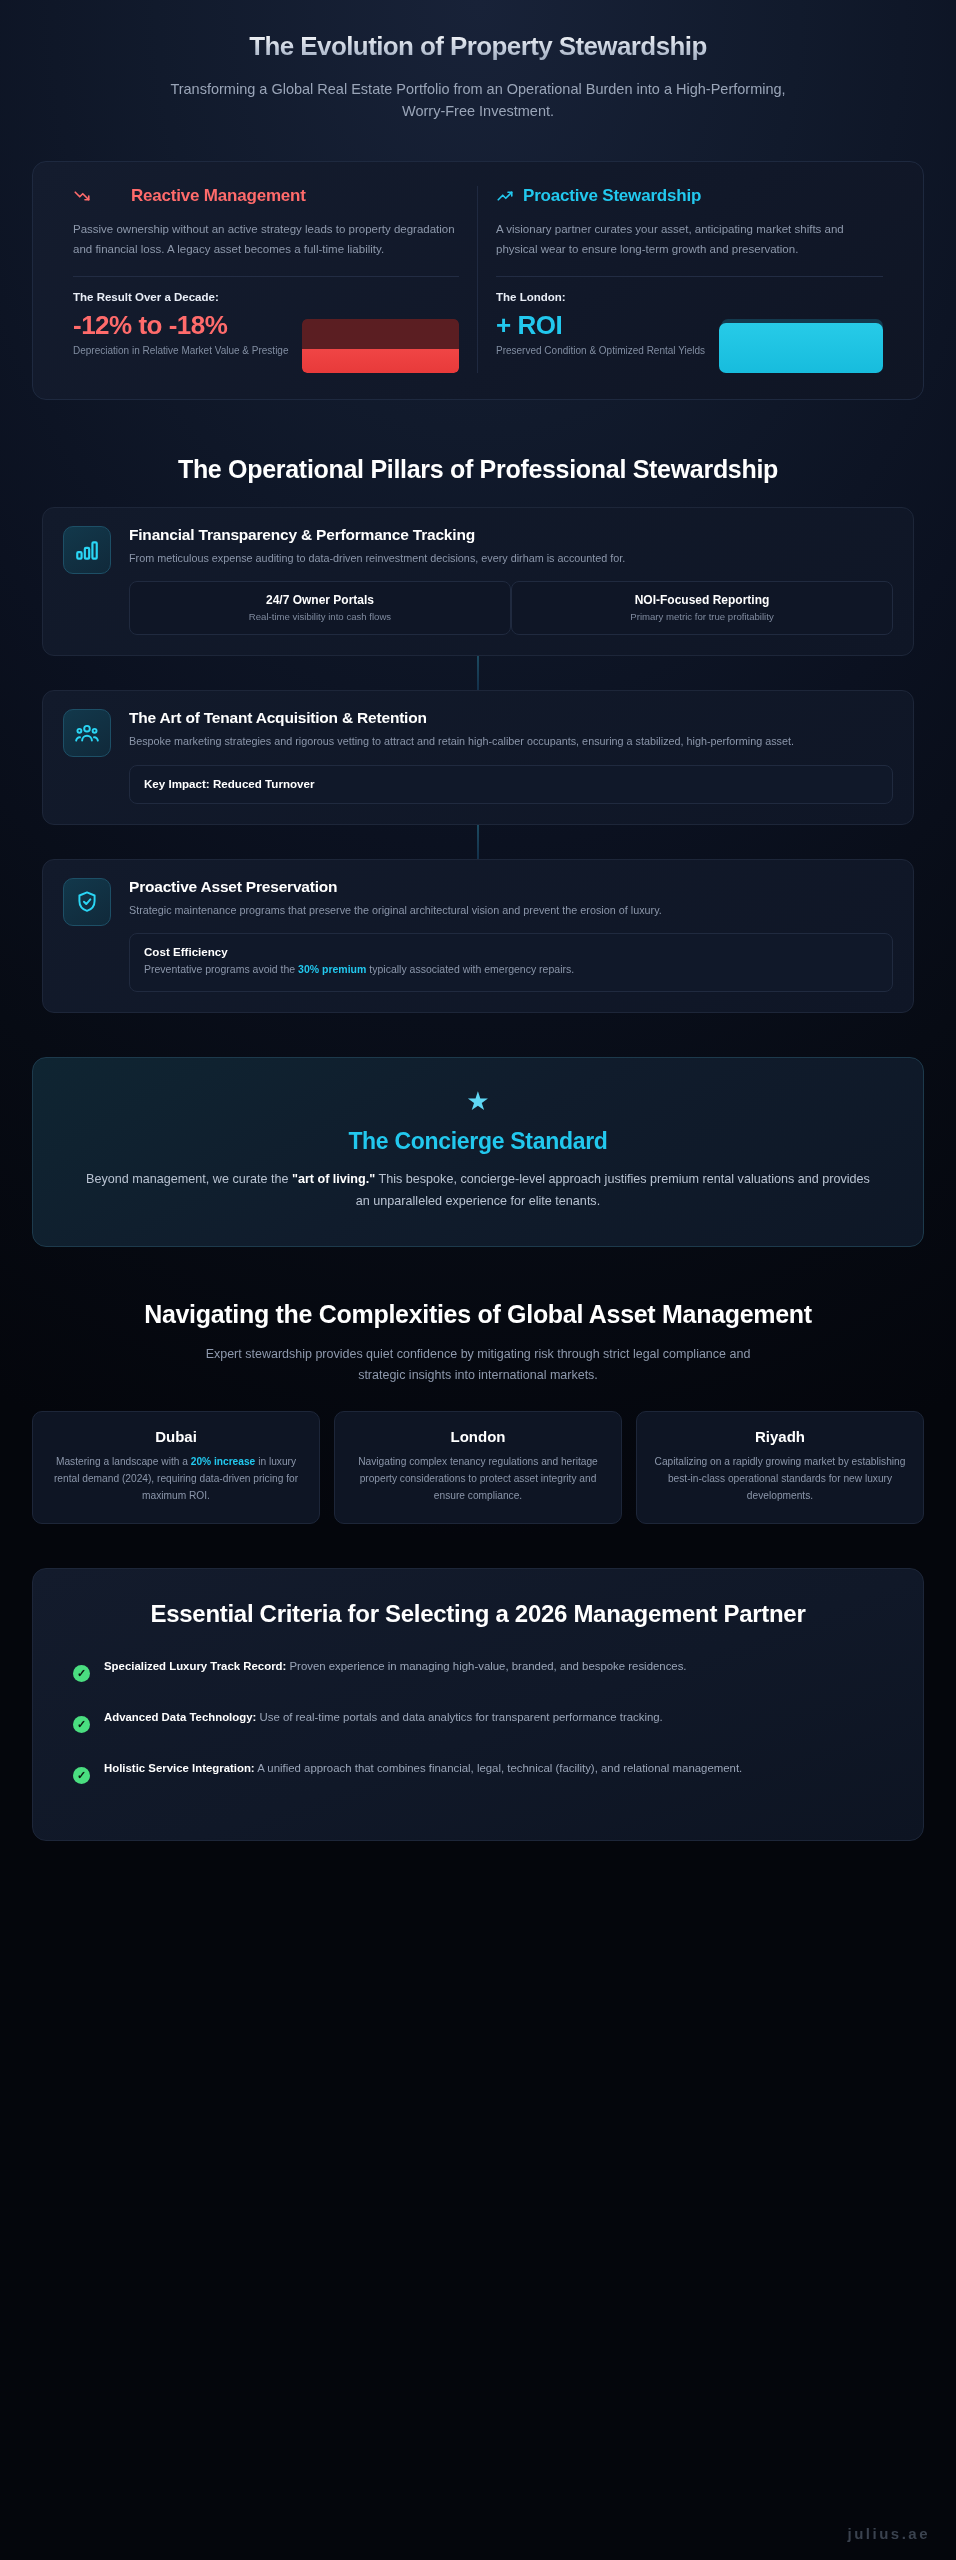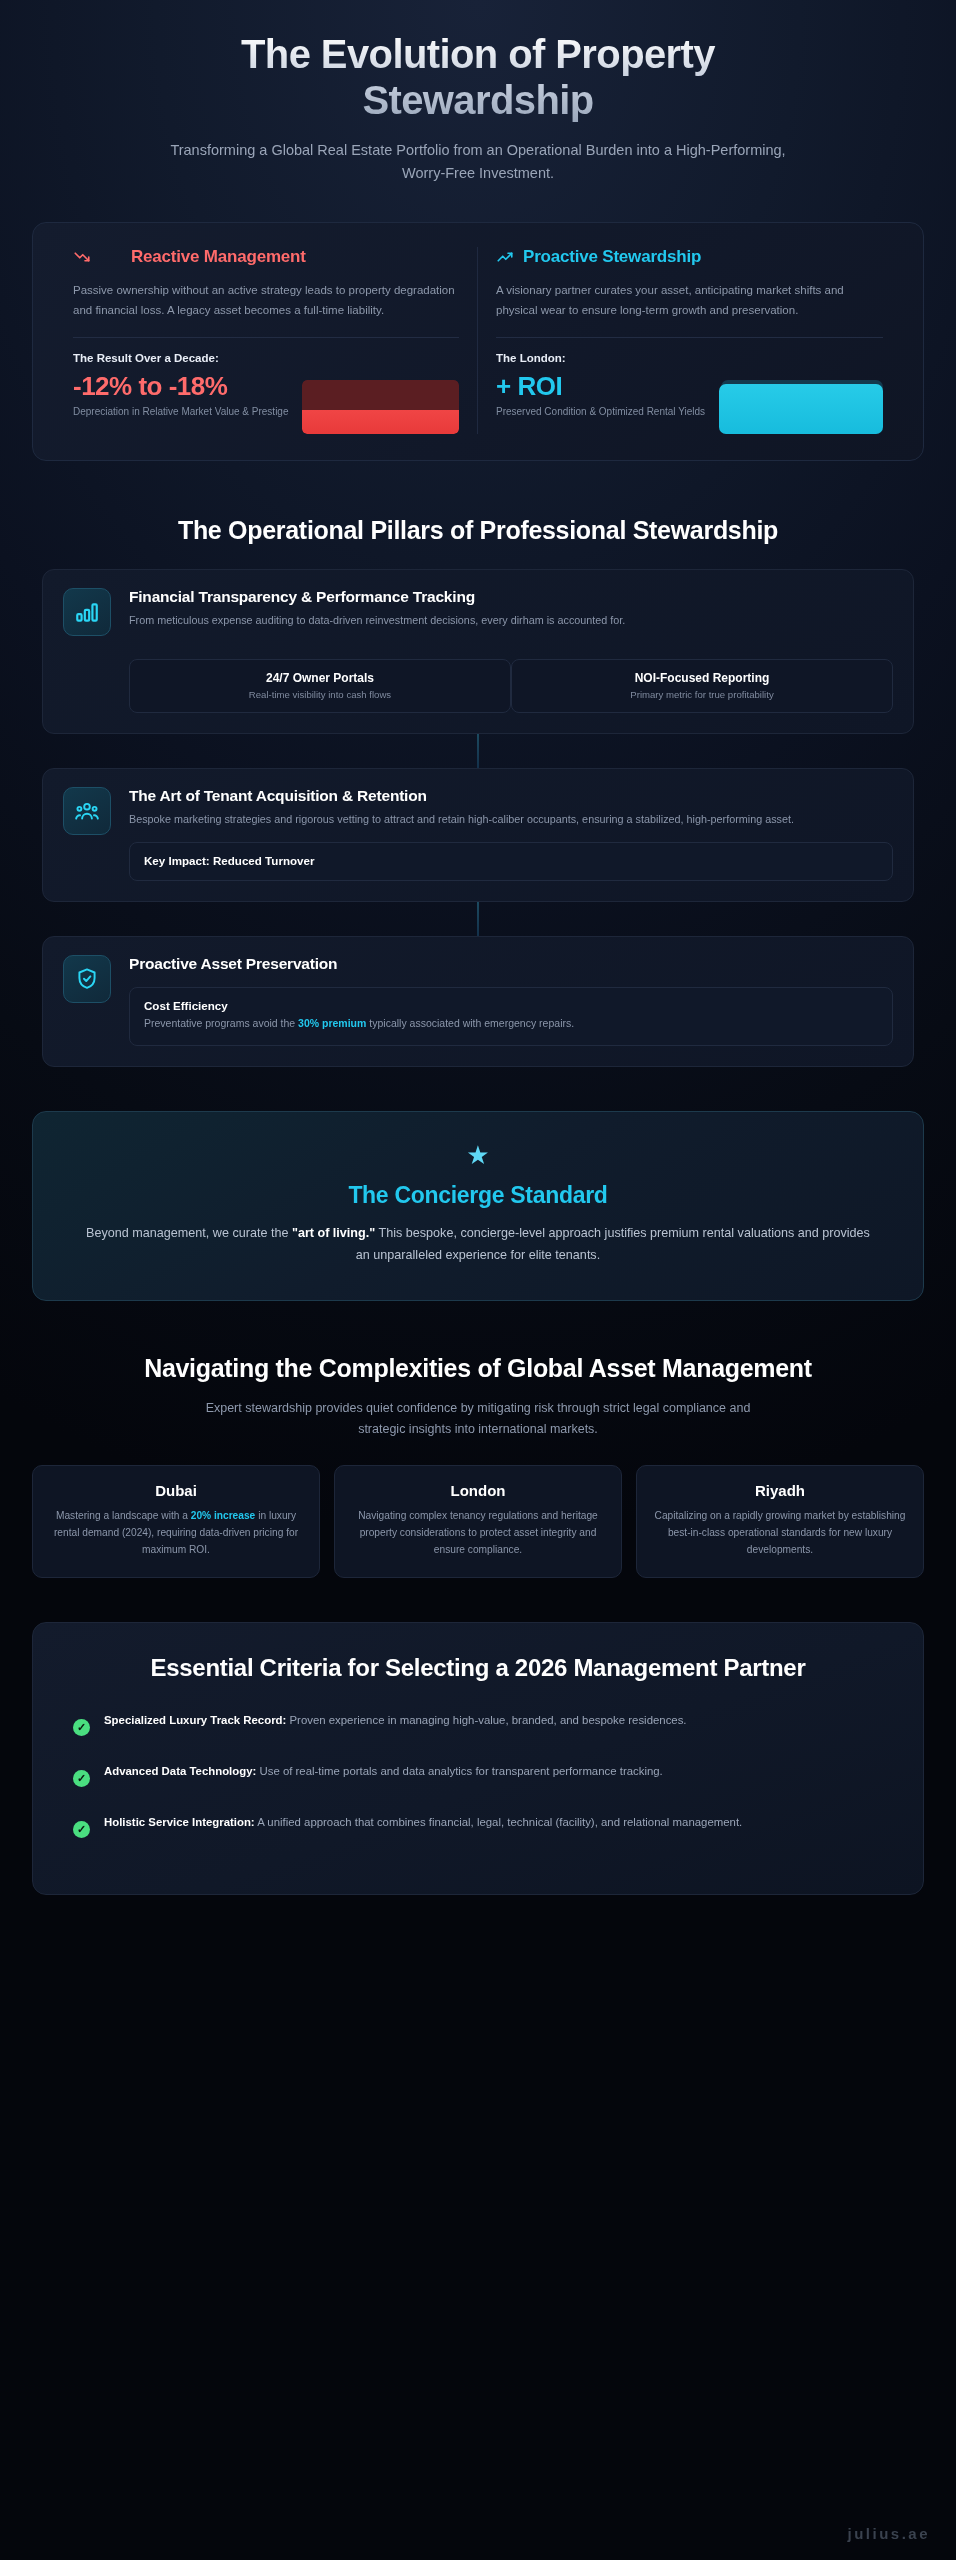--- a/index.html
+++ b/index.html
@@ -14,21 +14,21 @@
     min-height: 2560px;
     background:
       radial-gradient(120% 60% at 50% 0%, #182238 0%, #111a2c 28%, #0b1120 55%, #070b14 78%, #04060c 100%);
     padding: 0 0 30px 0;
     overflow: hidden;
   }
 
   
   .hero { padding: 32px 60px 0 60px; text-align: center; }
   .hero h1 {
-    font-size: 40px;
+    font-size: 26px;
     line-height: 1.14;
     font-weight: 700;
     letter-spacing: -0.6px;
     background: linear-gradient(180deg,#ffffff 0%,#c3ccdb 55%,#9aa7bb 100%);
     -webkit-background-clip: text;
     background-clip: text;
     color: transparent;
     text-shadow: none;
     margin: 0 auto;
     max-width: 700px;
@@ -112,21 +112,21 @@
     width: 48px; height: 48px;
     border-radius: 10px;
     background: linear-gradient(150deg,#12384b 0%,#10293a 100%);
     border: 1px solid #1d4f66;
     display: flex; align-items: center; justify-content: center;
   }
   .p-icon svg { display: block; }
   .p-main { flex: 1; min-width: 0; }
   .p-title { font-size: 15.5px; font-weight: 700; color: #ffffff; letter-spacing: -0.2px; }
   .p-desc { margin-top: 6px; font-size: 10.8px; line-height: 1.6; color: #8b96aa; }
-  .p-sub-grid { display: flex; margin-top: 30px; }
+  .p-sub-grid { display: flex; margin-top: 14px; }
   .p-sub {
     flex: 1;
     border: 1px solid #202a3f;
     border-radius: 8px;
     background: #0f1626;
     padding: 11px 10px 12px 10px;
     text-align: center;
   }
   .p-sub-title { font-size: 12px; font-weight: 700; color: #ffffff; }
   .p-sub-desc { margin-top: 4px; font-size: 9.6px; color: #7f8a9e; }
@@ -310,20 +310,21 @@
 
   <div class="pillar">
     <div class="p-icon">
       <svg width="26" height="26" viewBox="0 0 24 24" fill="none" stroke="#2ad6f5" stroke-width="1.8" stroke-linecap="round" stroke-linejoin="round">
         <path d="M12 3.2 19 6v5c0 4.4-3 7.8-7 9.2-4-1.4-7-4.8-7-9.2V6z"></path>
         <polyline points="9.2 11.8 11.3 13.9 15.1 9.6"></polyline>
       </svg>
     </div>
     <div class="p-main">
       <div class="p-title">Proactive Asset Preservation</div>
+      <div class="p-desc">Strategic maintenance programs that preserve the original architectural vision and prevent the erosion of luxury.</div>
       <div class="p-callout">
         <div class="p-callout-title">Cost Efficiency</div>
         <div class="p-callout-text"><span>Preventative programs avoid the </span><span class="hl">30% premium</span><span> typically associated with emergency repairs.</span></div>
       </div>
     </div>
   </div>
 
   <div class="concierge">
     <div class="star">★</div>
     <h3>The Concierge Standard</h3>

